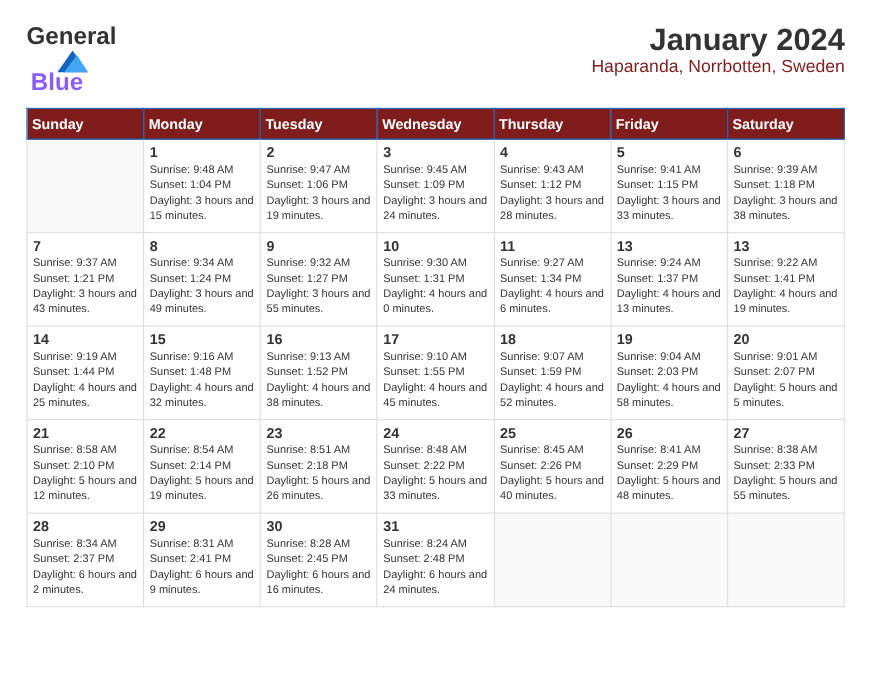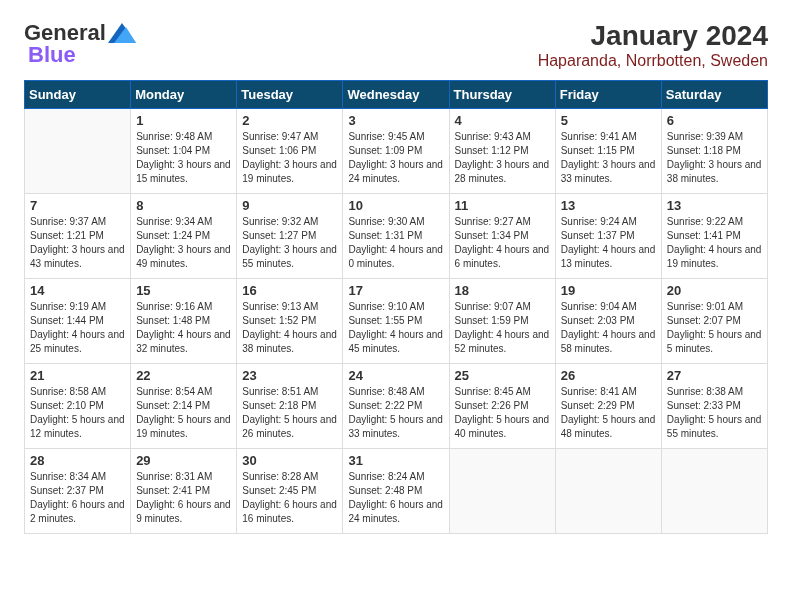--- a/index.html
+++ b/index.html
@@ -20,20 +20,21 @@
       display: flex;
       flex-direction: column;
       align-items: flex-start;
     }
     .logo-text {
       display: flex;
       align-items: center;
       font-size: 22px;
       font-weight: bold;
       color: #333;
+      flex-direction: column;
     }
     .logo-general { color: #333; }
     .logo-blue { color: #1565c0; }
     .logo-icon {
       width: 28px;
       height: 20px;
       margin-left: 2px;
       display: inline-block;
     }
     .title-area {
@@ -47,21 +48,21 @@
     .location-title {
       font-size: 16px;
       color: #7f1d1d;
     }
     .calendar {
       width: 100%;
       border-collapse: collapse;
       font-size: 11px;
     }
     .calendar thead tr {
-      background-color: #0c4a6e;
+      background-color: #7f1d1d;
       color: #fff;
     }
     .calendar thead th {
       padding: 6px 4px;
       text-align: left;
       font-size: 13px;
       font-weight: bold;
       border: 1px solid #1565c0;
     }
     .calendar tbody tr {

